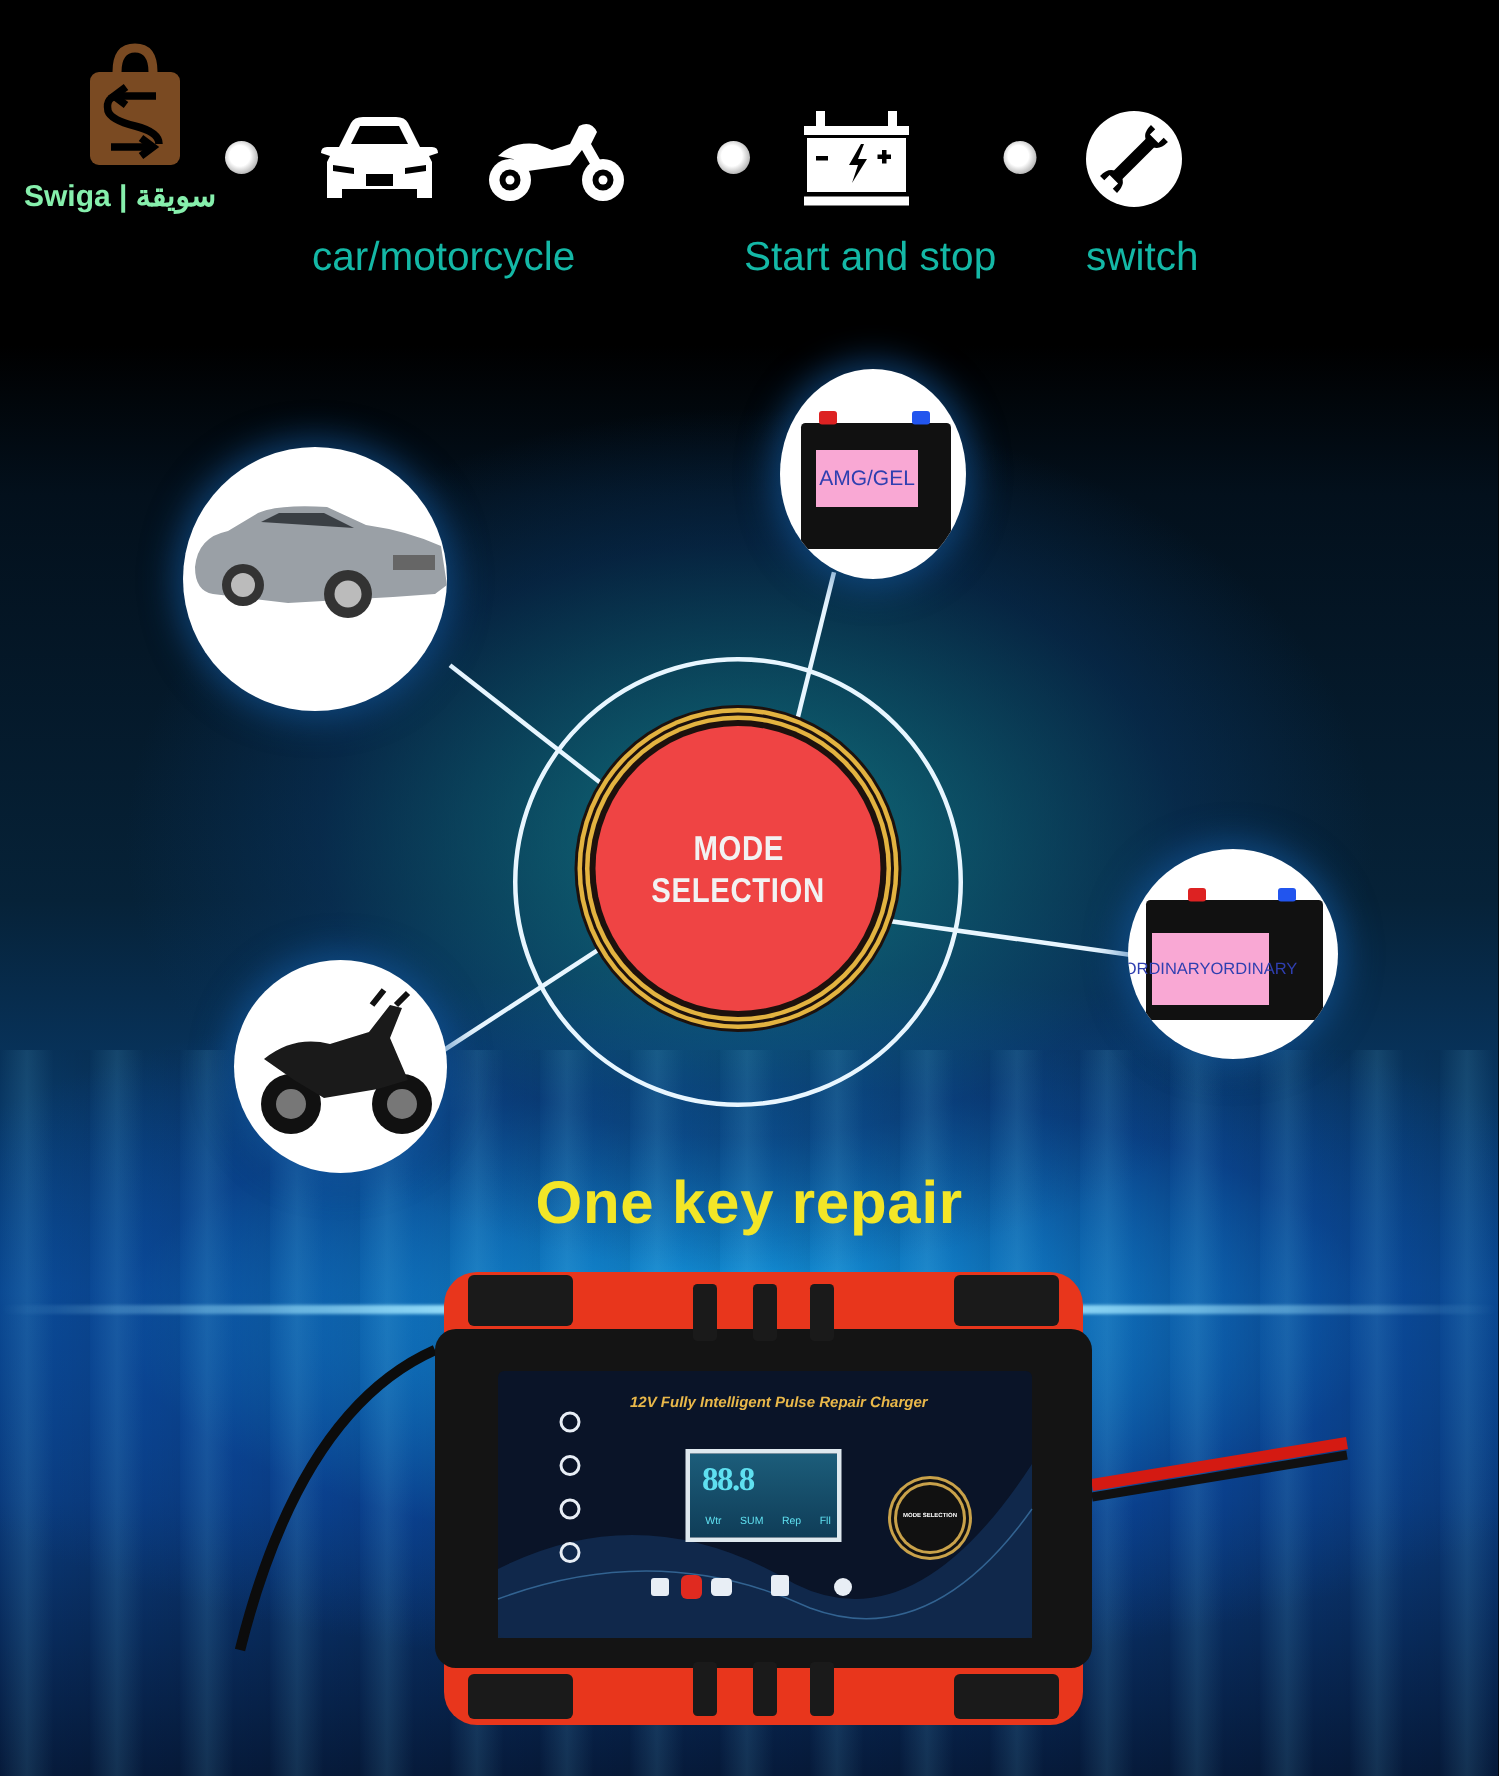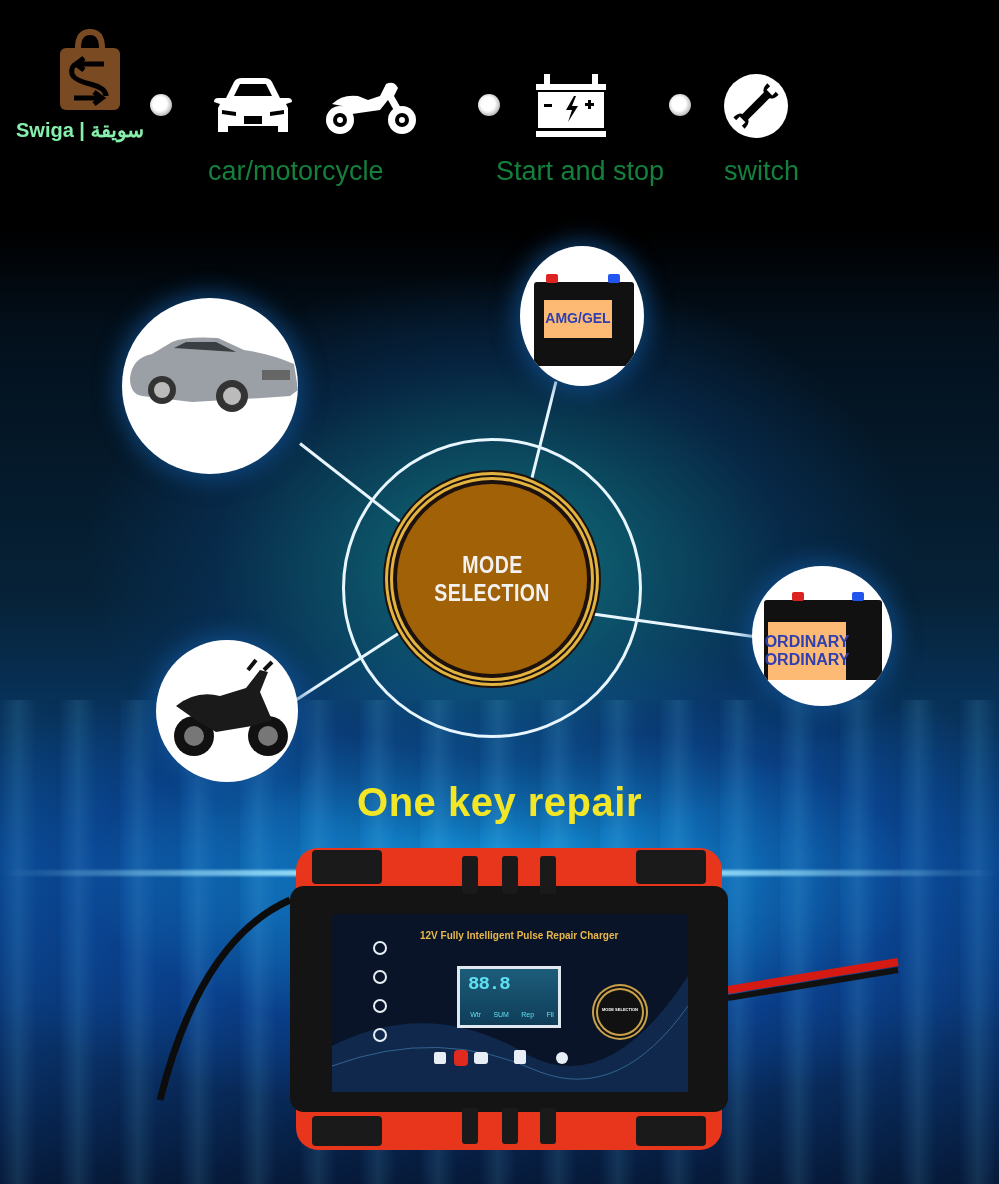--- a/index.html
+++ b/index.html
@@ -13,39 +13,39 @@
       linear-gradient(#000 0px,#000 230px,#03101c 330px,#062238 600px,#0a4a8c 860px,#0a3a7a 1000px,#061a3a 1184px);
   }
   .hline{position:absolute;left:0;top:870px;width:999px;height:6px;background:linear-gradient(90deg,rgba(80,200,255,0),rgba(160,230,255,0.9) 30%,rgba(200,245,255,1) 50%,rgba(160,230,255,0.9) 70%,rgba(80,200,255,0));filter:blur(1px);}
   .rays{position:absolute;left:0;top:700px;width:999px;height:484px;
     background:repeating-linear-gradient(90deg,rgba(120,220,255,0.0) 0px,rgba(120,220,255,0.12) 18px,rgba(120,220,255,0) 36px,rgba(0,0,0,0.05) 60px);}
   
   .logo-bag{left:58px;top:28px;width:64px;height:84px;}
   .logo-text{left:16px;top:118px;color:#86efac;font-weight:bold;font-size:20px;white-space:nowrap;}
   
   .dot{width:22px;height:22px;border-radius:50%;background:radial-gradient(circle at 45% 45%,#fff 40%,#bbb 70%,#666 100%);}
-  .toplabel{color:#15803d;font-size:27px;white-space:nowrap;}
+  .toplabel{color:#14b8a6;font-size:27px;white-space:nowrap;}
   
   .bubble{border-radius:50%;background:#fff;box-shadow:0 0 22px 6px rgba(20,90,160,0.6);overflow:hidden;}
   .ring{border:3px solid #e8f6ff;border-radius:50%;box-sizing:border-box;}
   .conn{position:absolute;height:3px;background:#e8f6ff;transform-origin:0 50%;}
-  .mode{left:397px;top:484px;width:190px;height:190px;border-radius:50%;background:#a16207;
+  .mode{left:397px;top:484px;width:190px;height:190px;border-radius:50%;background:#ef4444;
     box-shadow:0 0 0 4px #1d110d,0 0 0 7px #e3b340,0 0 0 9px #1d110d,0 0 0 12px #e3b340,0 0 0 14px #1d110d;
     display:flex;flex-direction:column;align-items:center;justify-content:center;}
   .mode span{color:#f2f2f2;font-weight:bold;font-size:23px;line-height:28px;letter-spacing:0.5px;font-family:"Liberation Sans Narrow","Liberation Sans",sans-serif;transform:scaleX(0.85);}
   .battery{position:absolute;background:#111;border-radius:3px;}
-  .batt-label{position:absolute;background:#fdba74;color:#2f3fb0;font-weight:bold;display:flex;align-items:center;justify-content:center;text-align:left;line-height:1.1;}
+  .batt-label{position:absolute;background:#f9a8d4;color:#2f3fb0;font-weight:normal;display:flex;align-items:center;justify-content:center;text-align:left;line-height:1.1;}
   .term{position:absolute;width:12px;height:9px;border-radius:2px;}
   .one-key{left:0;top:780px;width:999px;text-align:center;color:#f3e627;font-weight:bold;font-size:40px;letter-spacing:0.5px;}
   
   .charger-body{left:290px;top:846px;width:438px;height:306px;}
   .lcd{position:absolute;left:457px;top:966px;width:104px;height:62px;background:linear-gradient(#1c5d7a,#0f3d58);border:3px solid #dfe9ef;box-sizing:border-box;}
-  .lcd-digits{position:absolute;left:8px;top:4px;color:#5fe0f0;font-family:Liberation Mono, monospace;font-size:19px;font-weight:bold;letter-spacing:-1px;}
+  .lcd-digits{position:absolute;left:8px;top:4px;color:#5fe0f0;font-family:Liberation Serif, serif;font-size:22px;font-weight:bold;letter-spacing:-1px;}
   .lcd-row{position:absolute;left:4px;top:42px;width:96px;display:flex;justify-content:space-around;color:#5fe0f0;font-size:7px;}
-  .charger-title{position:absolute;left:420px;top:930px;color:#e9b84a;font-size:10px;font-weight:bold;white-space:nowrap;}
+  .charger-title{position:absolute;left:420px;top:930px;color:#e9b84a;font-size:10px;font-style:italic;font-weight:bold;white-space:nowrap;}
   .side-ic{position:absolute;width:14px;height:14px;border-radius:50%;border:2px solid #e8eef5;box-sizing:border-box;}
 </style>
 </head>
 <body>
 
 <div class="bg"></div>
 <div class="rays"></div>
 <div class="hline"></div>
 
 <div class="abs logo-bag">
@@ -141,21 +141,21 @@
   <div class="battery" style="left:14px;top:36px;width:100px;height:84px;"></div>
   <div class="term" style="left:26px;top:28px;background:#d22;"></div>
   <div class="term" style="left:88px;top:28px;background:#2255ee;"></div>
   <div class="batt-label" style="left:24px;top:54px;width:68px;height:38px;font-size:14px;">AMG/GEL</div>
 </div>
 
 <div class="abs bubble" style="left:752px;top:566px;width:140px;height:140px;">
   <div class="battery" style="left:12px;top:34px;width:118px;height:80px;"></div>
   <div class="term" style="left:40px;top:26px;background:#d22;"></div>
   <div class="term" style="left:100px;top:26px;background:#2255ee;"></div>
-  <div class="batt-label" style="left:16px;top:56px;width:78px;height:58px;font-size:16px;flex-direction:column;">
+  <div class="batt-label" style="left:16px;top:56px;width:78px;height:48px;font-size:11px;flex-direction:row;">
     <span>ORDINARY</span>
     <span>ORDINARY</span>
   </div>
 </div>
 
 <div class="abs bubble" style="left:156px;top:640px;width:142px;height:142px;">
   <svg width="142" height="142" viewBox="0 0 142 142">
     <circle cx="38" cy="96" r="20" fill="#111"></circle>
       <circle cx="38" cy="96" r="10" fill="#777"></circle>
     <circle cx="112" cy="96" r="20" fill="#111"></circle>

